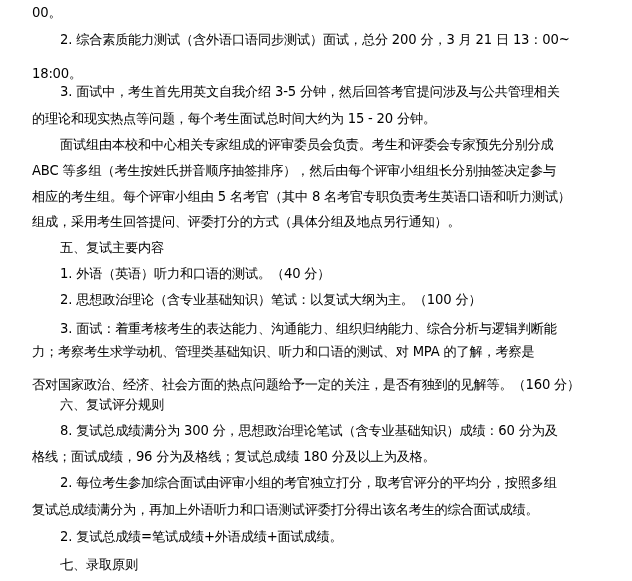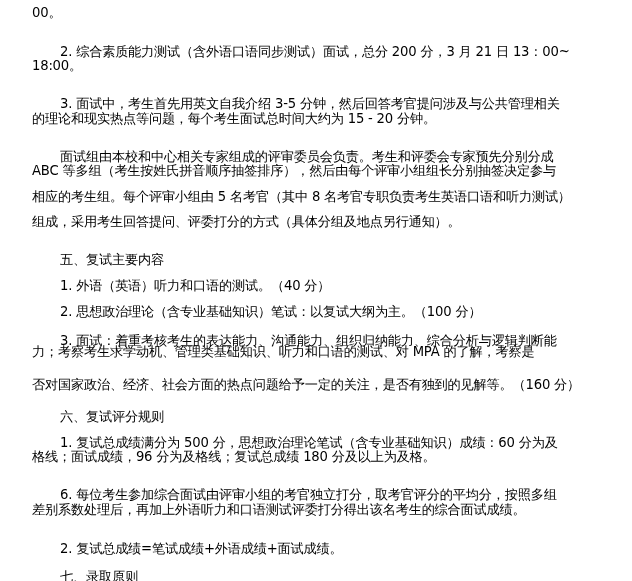--- a/index.html
+++ b/index.html
@@ -1,41 +1,41 @@
 <!DOCTYPE html>
 <html><head>
 <meta charset="utf-8">
 <style>
   html, body { margin: 0; padding: 0; background: #ffffff; }
   body { width: 632px; height: 581px; overflow: hidden; position: relative;
          font-family: "DejaVu Sans", "Liberation Sans", sans-serif; color: #000; }
   .doc { position: absolute; left: 32px; top: 0; width: 552px; }
   .line { position: absolute; left: 0; white-space: nowrap; font-size: 13.2px; line-height: 18px; letter-spacing: -0.2px; }
-  .indent { left: 28px; margin-top: 12px; }
+  .indent { left: 28px; }
   .heading { font-weight: normal; }
 </style>
 </head>
 <body>
 
 <div class="doc">
   <div class="line" style="top:4px">00。</div>
   <div class="line indent" style="top:31px">2. 综合素质能力测试（含外语口语同步测试）面试，总分 200 分，3 月 21 日 13：00~</div>
-  <div class="line" style="top:57px">18:00。</div>
+  <div class="line" style="top:65px">18:00。</div>
   <div class="line indent" style="top:83px">3. 面试中，考生首先用英文自我介绍 3-5 分钟，然后回答考官提问涉及与公共管理相关</div>
   <div class="line" style="top:110px">的理论和现实热点等问题，每个考生面试总时间大约为 15 - 20 分钟。</div>
   <div class="line indent" style="top:136px">面试组由本校和中心相关专家组成的评审委员会负责。考生和评委会专家预先分别分成</div>
   <div class="line" style="top:162px">ABC 等多组（考生按姓氏拼音顺序抽签排序），然后由每个评审小组组长分别抽签决定参与</div>
   <div class="line" style="top:188px">相应的考生组。每个评审小组由 5 名考官（其中 8 名考官专职负责考生英语口语和听力测试）</div>
   <div class="line" style="top:213px">组成，采用考生回答提问、评委打分的方式（具体分组及地点另行通知）。</div>
   <div class="line indent heading" style="top:239px">五、复试主要内容</div>
   <div class="line indent" style="top:265px">1. 外语（英语）听力和口语的测试。（40 分）</div>
   <div class="line indent" style="top:291px">2. 思想政治理论（含专业基础知识）笔试：以复试大纲为主。（100 分）</div>
   <div class="line indent" style="top:320px">3. 面试：着重考核考生的表达能力、沟通能力、组织归纳能力、综合分析与逻辑判断能</div>
   <div class="line" style="top:343px">力；考察考生求学动机、管理类基础知识、听力和口语的测试、对 MPA 的了解，考察是</div>
   <div class="line" style="top:376px">否对国家政治、经济、社会方面的热点问题给予一定的关注，是否有独到的见解等。（160 分）</div>
   <div class="line indent heading" style="top:396px">六、复试评分规则</div>
-  <div class="line indent" style="top:422px">1. 复试总成绩满分为 500 分，思想政治理论笔试（含专业基础知识）成绩：60 分为及</div>
+  <div class="line indent" style="top:422px">8. 复试总成绩满分为 300 分，思想政治理论笔试（含专业基础知识）成绩：60 分为及</div>
   <div class="line" style="top:448px">格线；面试成绩，96 分为及格线；复试总成绩 180 分及以上为及格。</div>
-  <div class="line indent" style="top:474px">6. 每位考生参加综合面试由评审小组的考官独立打分，取考官评分的平均分，按照多组</div>
-  <div class="line" style="top:501px">差别系数处理后，再加上外语听力和口语测试评委打分得出该名考生的综合面试成绩。</div>
+  <div class="line indent" style="top:474px">2. 每位考生参加综合面试由评审小组的考官独立打分，取考官评分的平均分，按照多组</div>
+  <div class="line" style="top:501px">复试总成绩满分为，再加上外语听力和口语测试评委打分得出该名考生的综合面试成绩。</div>
   <div class="line indent" style="top:528px">2. 复试总成绩=笔试成绩+外语成绩+面试成绩。</div>
   <div class="line indent heading" style="top:556px">七、录取原则</div>
 </div>
 
 </body></html>

